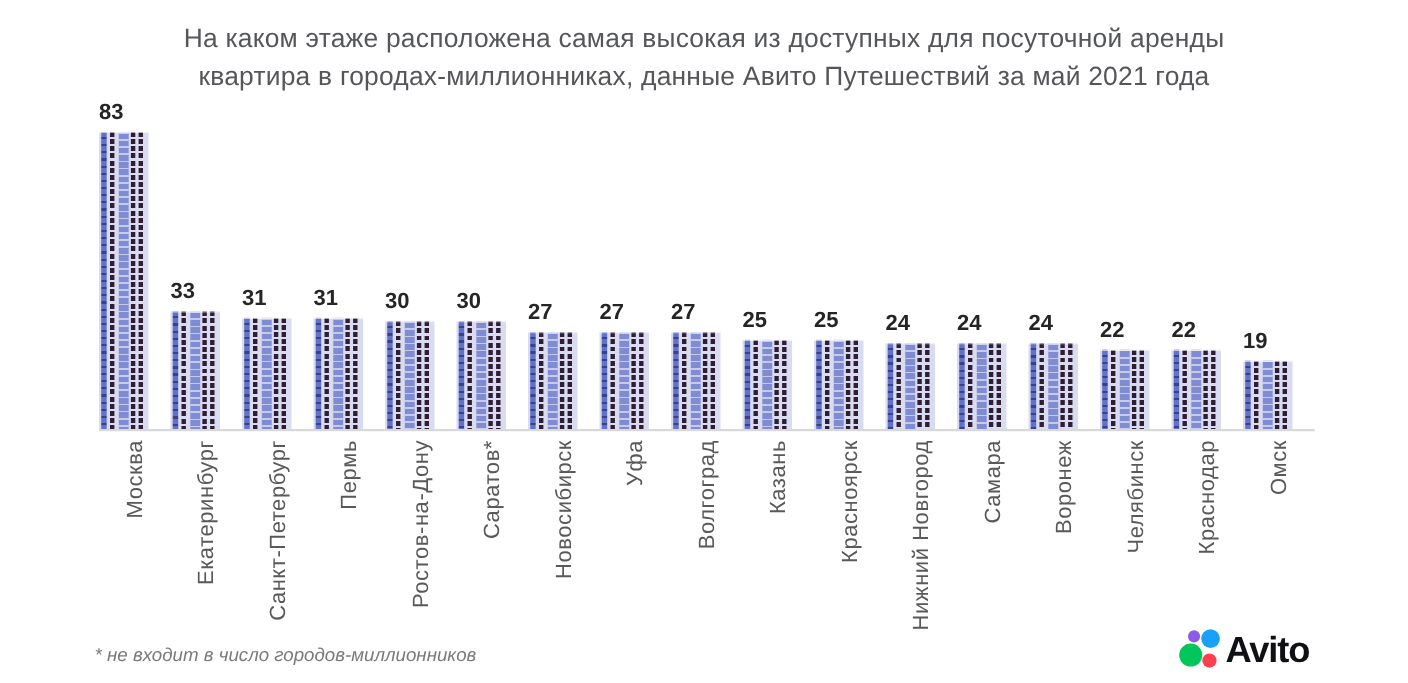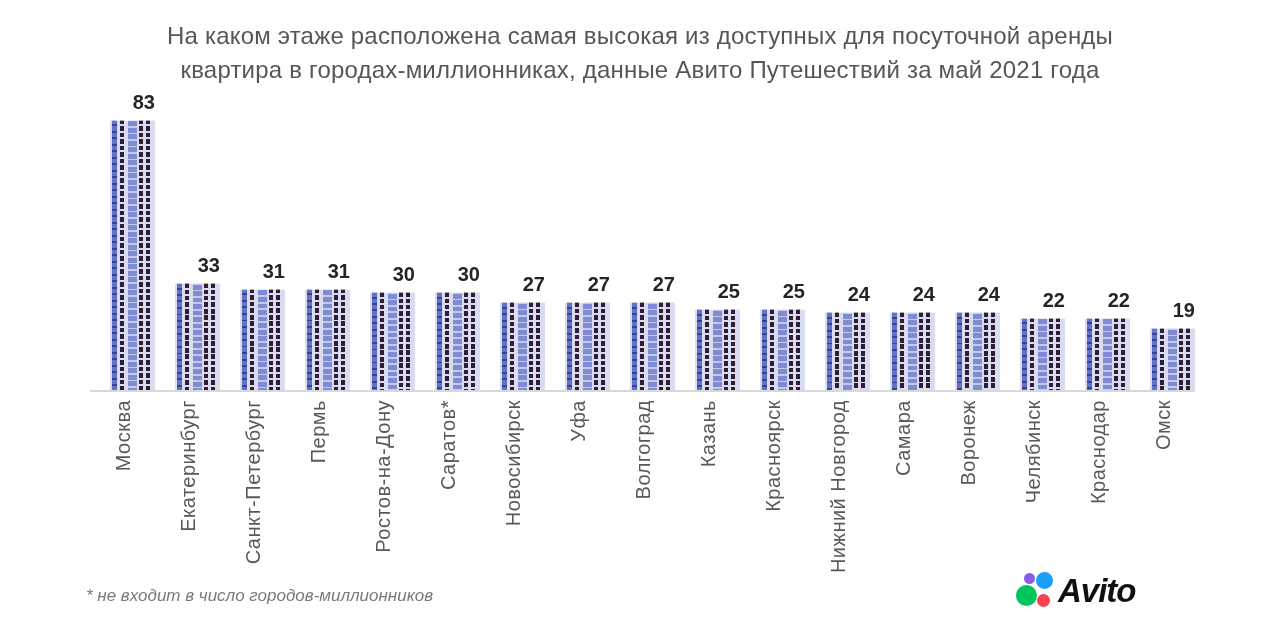--- a/index.html
+++ b/index.html
@@ -13,21 +13,21 @@
     letter-spacing:0.2px;
   }
   
   .plot{
     position:absolute;left:90px;top:0;width:1105px;height:390px;
     display:flex;align-items:flex-end;
     border-bottom:2px solid #d8d8d8;
   }
   .slot{
     width:65px;flex:0 0 65px;display:flex;flex-direction:column;
-    justify-content:flex-end;align-items:flex-end;
+    justify-content:flex-end;align-items:flex-start;
   }
   .bar-value{
     font-size:20px;font-weight:700;color:#252525;margin-bottom:6px;
   }
   .bar{
     width:45px;
     background-color:#d9dbf0;
     background-image:
       
       repeating-linear-gradient(180deg, rgba(255,255,255,0.55) 0 1.5px, rgba(255,255,255,0) 1.5px 6.5px),
@@ -57,21 +57,21 @@
     font-size:20px;color:#595959;letter-spacing:0.5px;line-height:1;
     white-space:nowrap;
   }
   
   .footnote{
     position:absolute;left:86px;top:586px;
     font-size:17px;font-style:italic;color:#7a7a7a;
   }
   
   .logo{
-    position:absolute;left:1016px;top:570px;display:flex;align-items:center;font-style:italic;
+    position:absolute;left:1072px;top:570px;display:flex;align-items:center;
   }
   .logo-mark{position:relative;width:40px;height:42px;}
   .logo-mark .c{position:absolute;border-radius:50%;}
   .c-purple{width:11px;height:11px;left:8px;top:3px;background:#8c5ce8;}
   .c-blue{width:17px;height:17px;left:20px;top:2px;background:#19a0f8;}
   .c-green{width:21px;height:21px;left:0px;top:15px;background:#00c65c;}
   .c-red{width:13px;height:13px;left:21px;top:24px;background:#fb4050;}
   .logo-text{
     font-size:33px;font-weight:700;color:#101014;letter-spacing:-1px;
     margin-left:2px;

